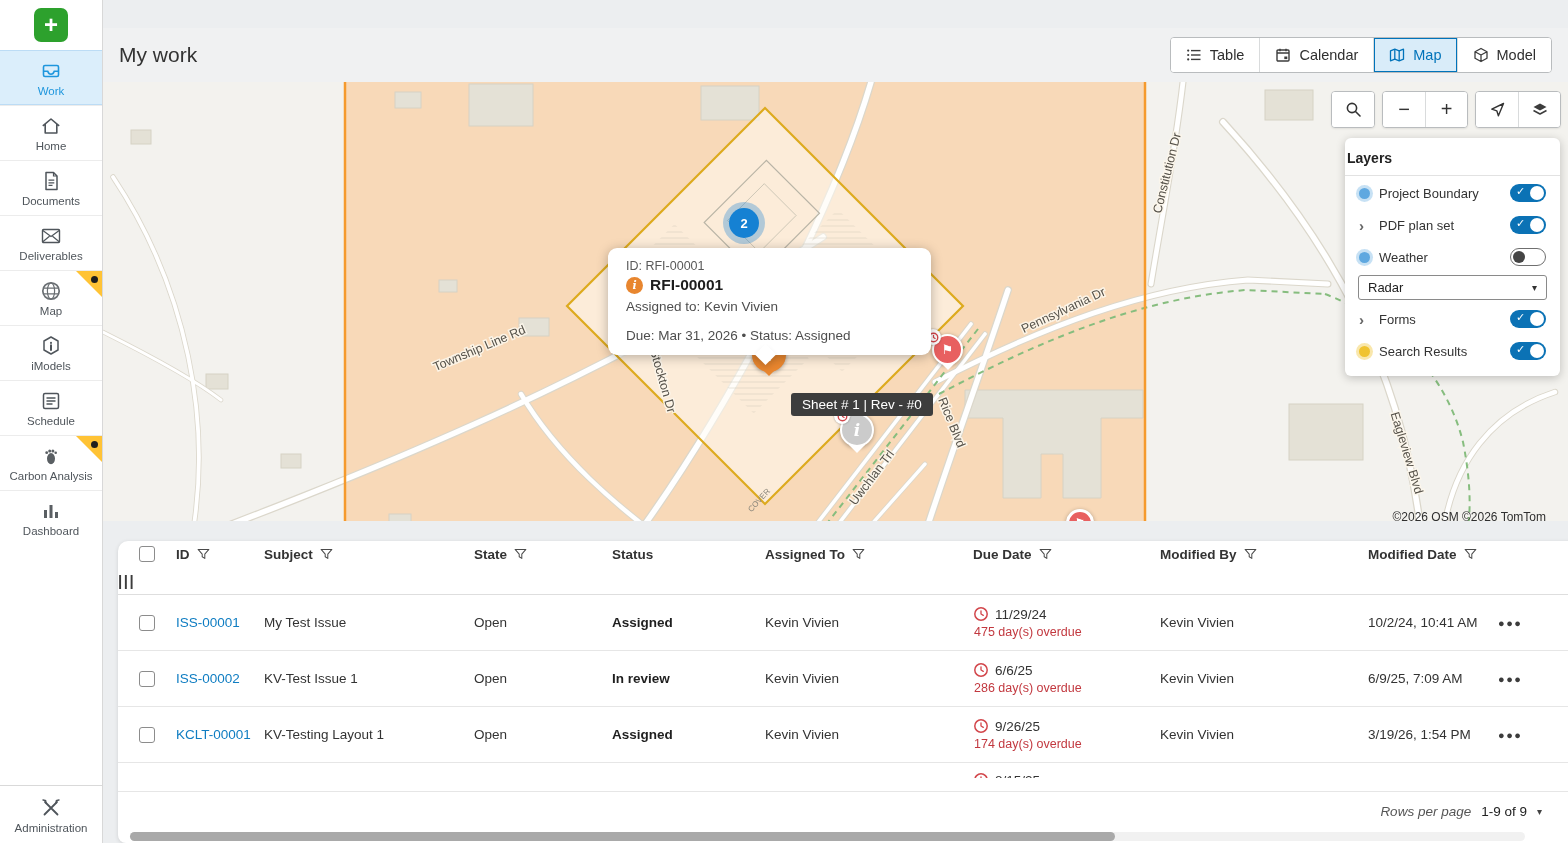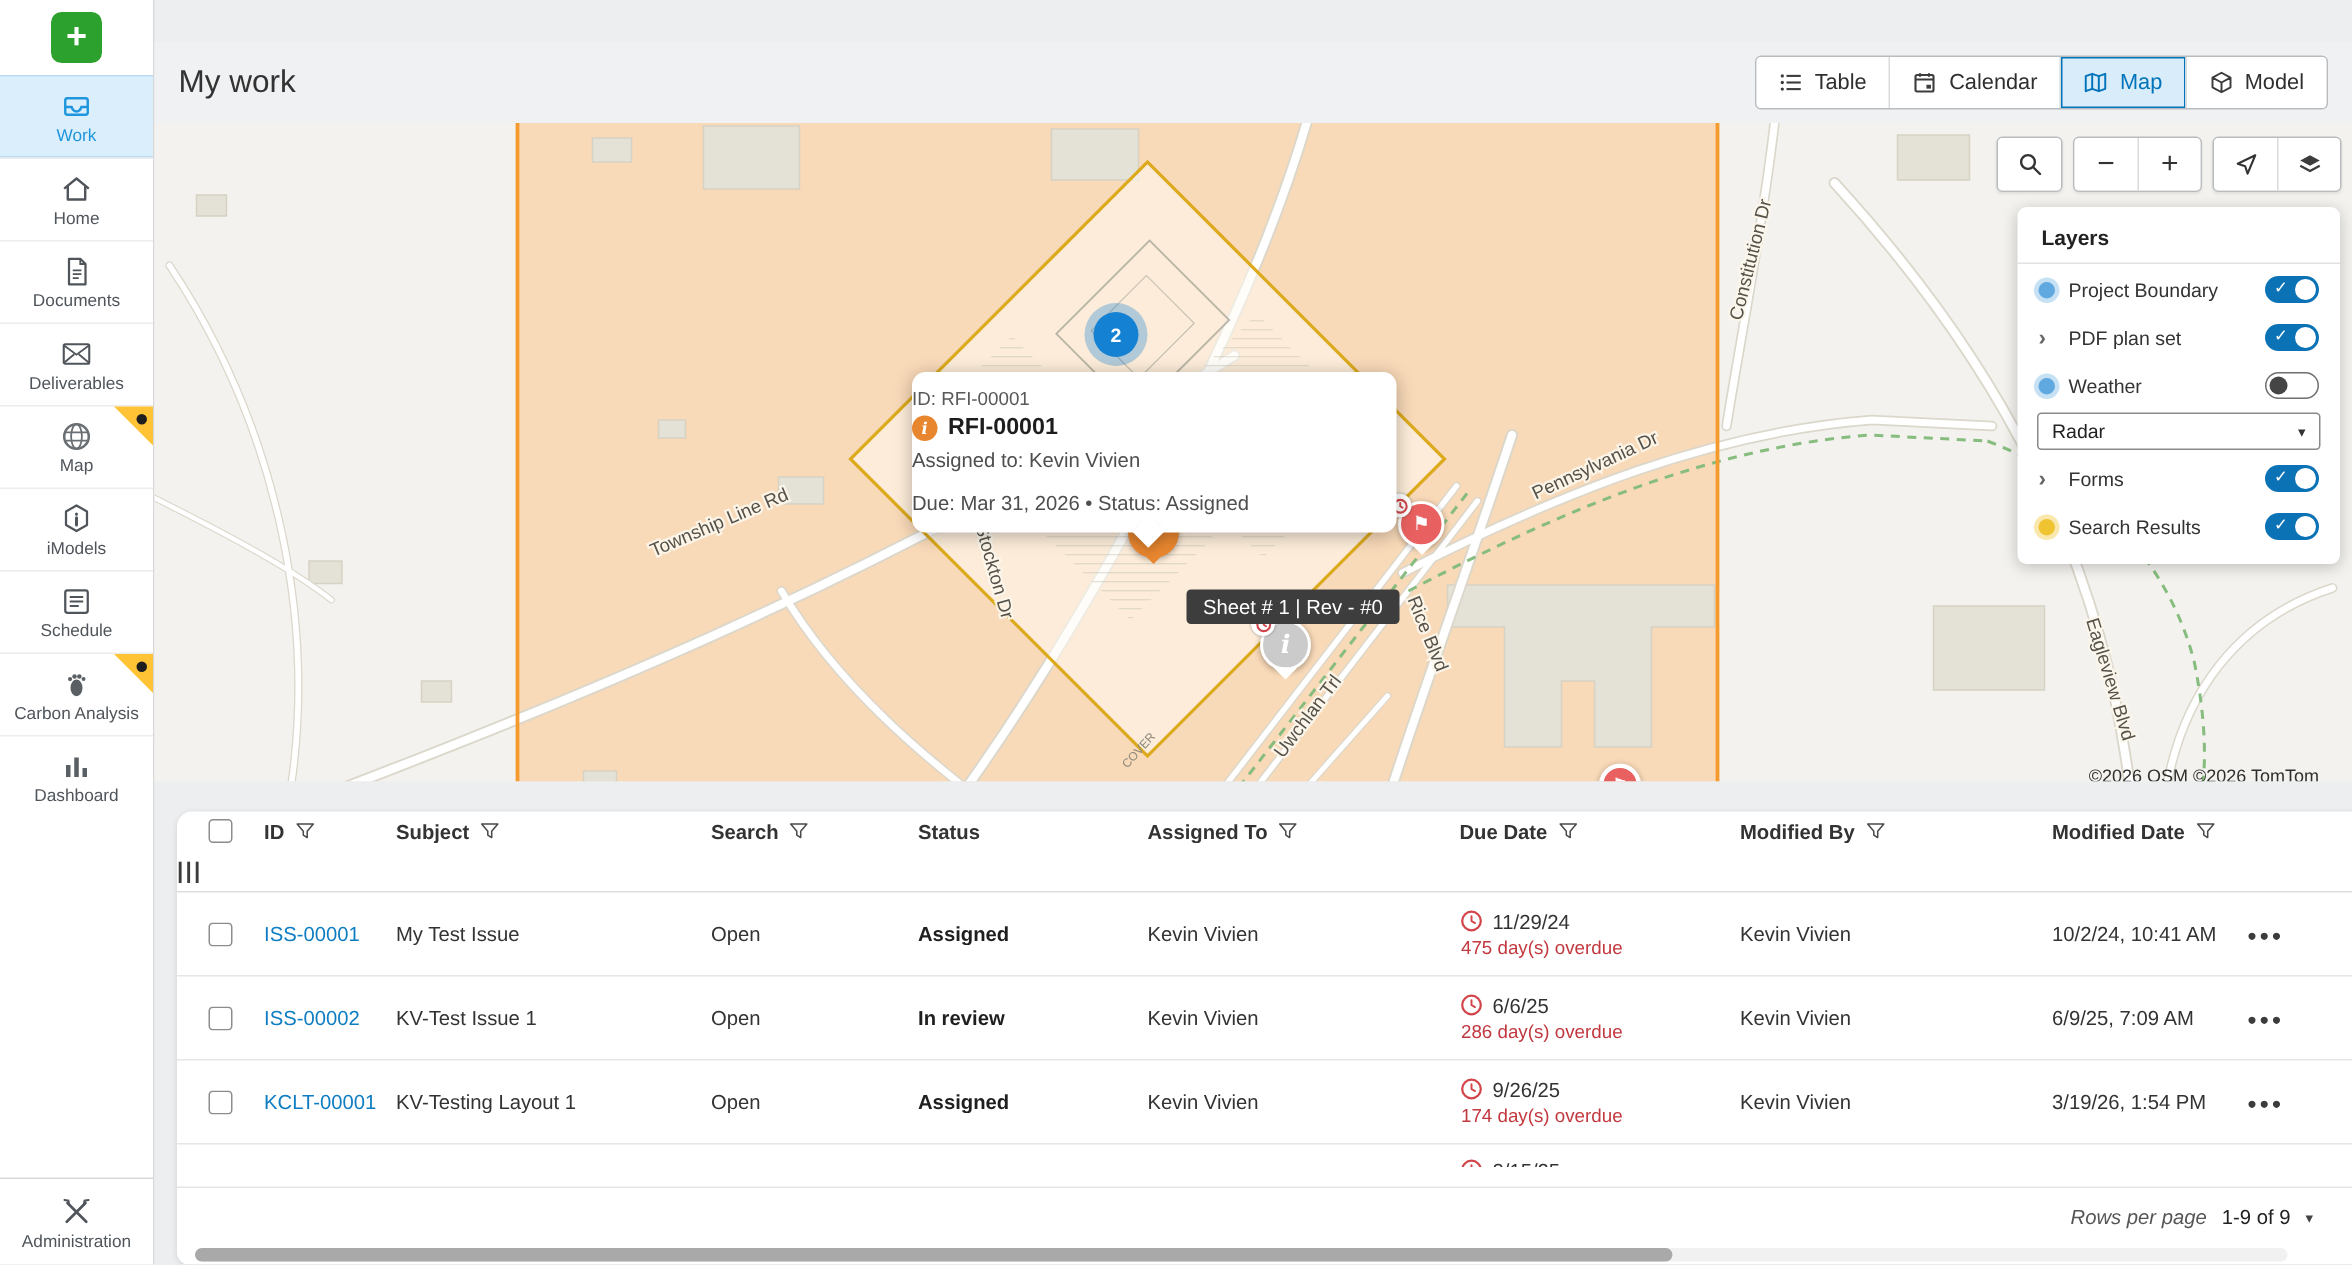--- a/index.html
+++ b/index.html
@@ -40,21 +40,21 @@
   .seg .seg-btn svg{display:block;}
   .seg .seg-btn.active svg *{stroke:var(--accent);}
 
   
   .map{position:relative;height:452px;overflow:hidden;background:#f3f2ee;}
   .map svg.basemap{position:absolute;left:0;top:0;}
   .map-label{font-size:12.5px;fill:#56524a;paint-order:stroke;stroke:rgba(252,246,235,.9);stroke-width:3px;font-family:"Liberation Sans",sans-serif;}
   .plan-label{font-size:8px;fill:#8d887c;}
 
   
-  .popup{position:absolute;left:505px;top:166px;width:323px;background:#fff;border-radius:9px;box-shadow:0 2px 12px rgba(0,0,0,.28);padding:11px 0 12px;}
+  .popup{position:absolute;left:505px;top:166px;width:323px;background:#fff;border-radius:9px;box-shadow:0 2px 12px rgba(0,0,0,.28);padding:11px 18px 12px;}
   .popup::after{content:'';position:absolute;left:150px;bottom:-7px;width:15px;height:15px;background:#fff;transform:rotate(45deg);box-shadow:3px 3px 6px rgba(0,0,0,.12);}
   .popup .pid{font-size:12.5px;color:#595959;}
   .popup .ptitle{display:flex;align-items:center;gap:7px;margin-top:3px;font-size:15.5px;font-weight:700;color:#1d1d1d;}
   .mini-info{width:17px;height:17px;border-radius:50%;background:var(--marker-orange);color:#fff;font-family:"DejaVu Serif",serif;font-style:italic;font-weight:700;font-size:11px;display:flex;align-items:center;justify-content:center;}
   .popup .pline{font-size:13.5px;color:#4e4e4e;margin-top:5px;}
 
   
   .cluster{position:absolute;left:626px;top:126px;width:30px;height:30px;border-radius:50%;background:var(--cluster-blue);box-shadow:0 0 0 6px rgba(21,129,211,.32);color:#fff;font-size:13px;font-weight:700;display:flex;align-items:center;justify-content:center;cursor:pointer;}
   .pin{position:absolute;width:34px;height:34px;border-radius:50%;display:flex;align-items:center;justify-content:center;box-shadow:0 1px 4px rgba(0,0,0,.35);cursor:pointer;}
   .pin::after{content:'';position:absolute;top:30px;left:50%;transform:translateX(-50%);border:8px solid transparent;}
@@ -73,21 +73,21 @@
   
   .ctl-group{position:absolute;top:9px;display:flex;background:#fff;border:1px solid #b9bcbe;border-radius:4px;box-shadow:0 1px 2px rgba(0,0,0,.08);overflow:hidden;}
   .ctl-btn{width:42px;height:35px;display:flex;align-items:center;justify-content:center;background:#fff;border:none;border-left:1px solid #d9dbdc;cursor:pointer;font-size:20px;color:#333;font-family:inherit;}
   .ctl-btn:first-child{border-left:none;}
   .attribution{position:absolute;right:22px;top:428px;font-size:12px;color:#2f2f2f;}
   .resize-handle{position:absolute;left:712px;top:443px;width:28px;height:9px;background:#e3e3e3;border-radius:5px;display:flex;align-items:center;justify-content:center;gap:2px;cursor:ns-resize;}
   .resize-handle i{width:2.5px;height:2.5px;background:#9a9a9a;border-radius:50%;}
 
   
   .layers-panel{position:absolute;left:1242px;top:56px;width:215px;background:#fff;border-radius:6px;box-shadow:0 2px 10px rgba(0,0,0,.22);padding-bottom:10px;}
-  .lp-title{font-size:14px;font-weight:700;color:#222;padding:12px 16px 9px;border-bottom:1px solid #e2e2e2;}
+  .lp-title{font-size:14px;font-weight:700;color:#222;padding:12px 2px 9px;border-bottom:1px solid #e2e2e2;}
   .lp-row{display:flex;align-items:center;gap:9px;height:30px;padding:0 14px;margin-top:2px;}
   .lp-label{flex:1;font-size:13px;color:#333;}
   .dot{width:11px;height:11px;border-radius:50%;flex:0 0 11px;}
   .dot.blue{background:#5fa8e0;box-shadow:0 0 0 3px rgba(95,168,224,.35);}
   .dot.yellow{background:#f0c330;box-shadow:0 0 0 3px rgba(240,195,48,.4);}
   .chev{width:11px;flex:0 0 11px;color:#666;font-size:15px;font-weight:700;line-height:1;cursor:pointer;}
   .toggle{position:relative;width:36px;height:18px;border-radius:9px;flex:0 0 36px;cursor:pointer;}
   .toggle.on{background:var(--toggle-on);}
   .toggle.on .knob{position:absolute;right:2px;top:2px;width:14px;height:14px;border-radius:50%;background:#fff;}
   .toggle.on .tg-check{position:absolute;left:6px;top:1px;color:#fff;font-size:11px;}
@@ -518,21 +518,21 @@
             </div>
           <div class="cell th">
               <span>Subject</span>
             <span class="funnel">
                 <svg width="13" height="13" viewBox="0 0 14 14">
                   <path d="M1.2 1.5h11.6L8.4 6.6v4.6L5.6 9.4V6.6z" fill="none" stroke="#4a4a4a" stroke-width="1.1" stroke-linejoin="round"></path>
                 </svg>
               </span>
             </div>
           <div class="cell th">
-              <span>Search</span>
+              <span>State</span>
             <span class="funnel">
                 <svg width="13" height="13" viewBox="0 0 14 14">
                   <path d="M1.2 1.5h11.6L8.4 6.6v4.6L5.6 9.4V6.6z" fill="none" stroke="#4a4a4a" stroke-width="1.1" stroke-linejoin="round"></path>
                 </svg>
               </span>
             </div>
           <div class="cell th">
               <span>Status</span>
             </div>
           <div class="cell th">

